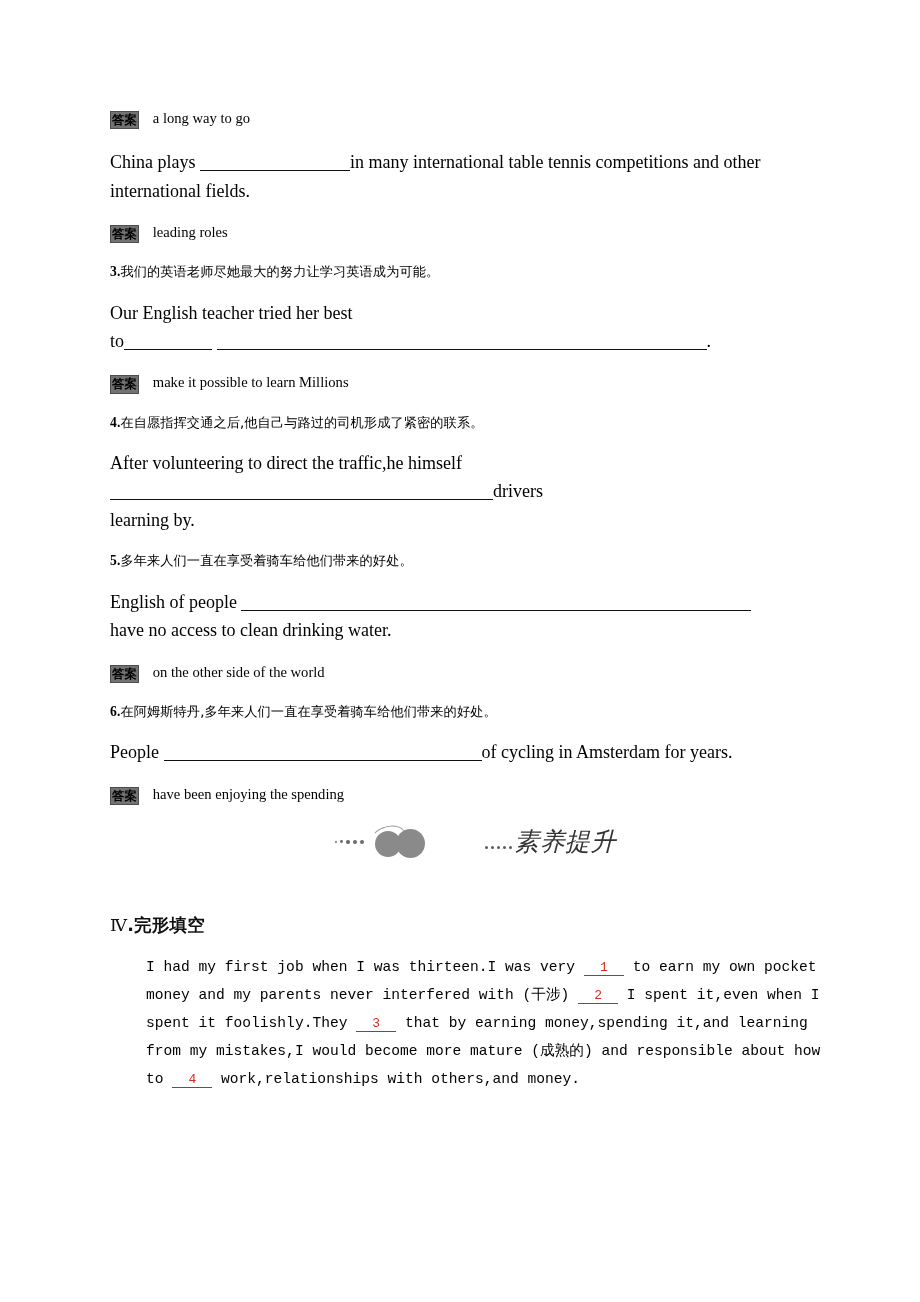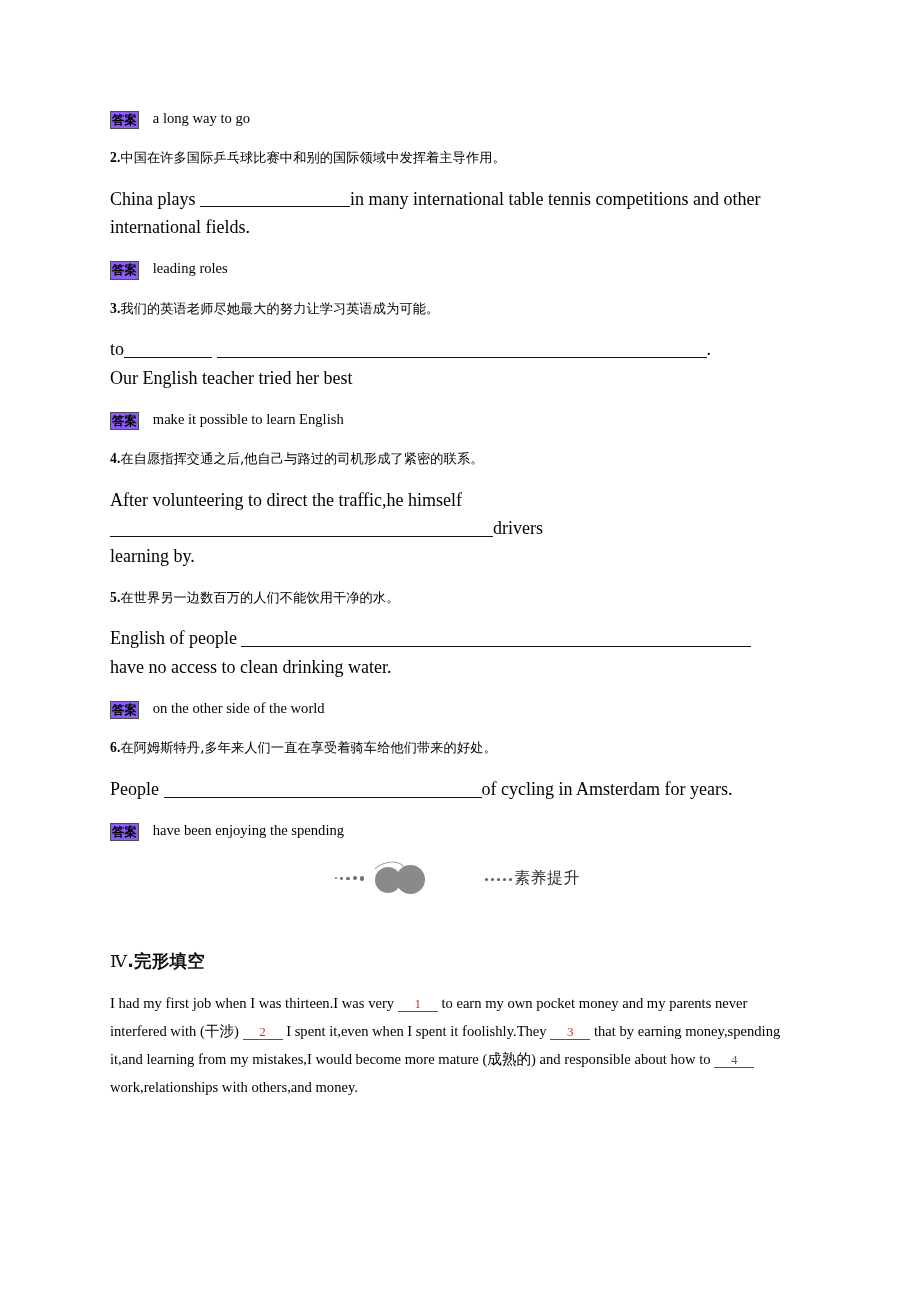--- a/index.html
+++ b/index.html
@@ -82,21 +82,21 @@
     font-family: "Liberation Serif", "DejaVu Serif", serif;
     font-size: 14.6px;
     line-height: 1.4;
     white-space: nowrap;
   }
   .ans-tag {
     display: inline-block;
     font-family: "DejaVu Sans", "Liberation Sans", sans-serif;
     font-size: 12.4px;
     font-weight: bold;
-    background: #8b5cf6;
+    background: #737373;
     border: 1px solid #4d4d4d;
     padding: 0px 1px 1px 1px;
     line-height: 1.22;
     vertical-align: -0.08em;
     letter-spacing: 0px;
   }
   .ans-text {
     margin-left: 14px;
   }
 
@@ -172,49 +172,51 @@
     margin-bottom: 5px;
   }
   .sec-dots i {
     display: block;
     width: 3px; height: 3px;
     border-radius: 50%;
     background: #5c5c5c;
   }
   .sec-title {
     font-family: "DejaVu Sans", "Liberation Sans", sans-serif;
-    font-size: 16px;
+    font-size: 25px;
     color: #333333;
     letter-spacing: 0.4px;
     line-height: 1;
+    font-style: italic;
   }
 
   
   .heading {
     font-family: "DejaVu Sans", "Liberation Sans", sans-serif;
     font-size: 17.5px;
     font-weight: bold;
     color: #111;
     margin-top: 34px;
     margin-bottom: 16px;
     letter-spacing: 0.2px;
   }
   .heading .rn {
     font-family: "Liberation Serif", "DejaVu Serif", serif;
     font-weight: normal;
     font-size: 17px;
   }
 
   
   .cloze {
-    font-family: Liberation Serif, serif;
+    font-family: Liberation Mono, monospace;
     font-size: 14.6px;
     line-height: 1.92;
     width: 697px;
     text-align: left;
+    margin-left: 36px;
   }
   .gap {
     display: inline-block;
     border-bottom: 1px solid #555;
     min-width: 34px;
     text-align: center;
     color: #d92b20;
     font-size: 13px;
     line-height: 1.1;
     padding: 0 3px;
@@ -224,57 +226,54 @@
 </head>
 <body>
 
 <div class="page">
   <div class="content">
 
     <div class="blk ans-row">
       <span class="ans-tag">答案</span><span class="ans-text">a long way to go</span>
     </div>
 
-    <div class="blk-tight line cn-line">
-      <span class="qnum">2.</span><span>中国在许多国际乒乓球比赛中和别的国际领域中发挥着主导作用。</span>
-    </div>
     <div class="blk-tight en-line">
       <span>China plays</span>
       <span class="rule rule-s"></span><span>in many international table tennis competitions and other</span>
       <div>international fields.</div>
     </div>
     <div class="blk ans-row">
       <span class="ans-tag">答案</span><span class="ans-text">leading roles</span>
     </div>
 
     <div class="blk-tight line cn-line">
       <span class="qnum">3.</span><span>我们的英语老师尽她最大的努力让学习英语成为可能。</span>
     </div>
     <div class="blk-tight en-line">
+      <div>Our English teacher tried her best</div>
       <div>
         <span>to</span><span class="rule rule-xs"></span>
         <span class="rule rule-xl"></span><span>.</span>
       </div>
-      <div>Our English teacher tried her best</div>
-    </div>
-    <div class="blk ans-row">
-      <span class="ans-tag">答案</span><span class="ans-text">make it possible to learn English</span>
+    </div>
+    <div class="blk ans-row">
+      <span class="ans-tag">答案</span><span class="ans-text">make it possible to learn Millions</span>
     </div>
 
     <div class="blk-tight line cn-line">
       <span class="qnum">4.</span><span>在自愿指挥交通之后,他自己与路过的司机形成了紧密的联系。</span>
     </div>
     <div class="blk-tight en-line">
       <span>After volunteering to direct the traffic,he himself</span>
       <span class="rule rule-l"></span><span>drivers</span>
       <div>learning by.</div>
     </div>
 
     <div class="blk-tight line cn-line">
-      <span class="qnum">5.</span><span>在世界另一边数百万的人们不能饮用干净的水。</span>
+      <span class="qnum">5.</span><span>多年来人们一直在享受着骑车给他们带来的好处。</span>
     </div>
     <div class="blk-tight en-line">
       <span>English of people</span>
       <span class="rule rule-full"></span>
       <div>have no access to clean drinking water.</div>
     </div>
     <div class="blk ans-row">
       <span class="ans-tag">答案</span><span class="ans-text">on the other side of the world</span>
     </div>
 

